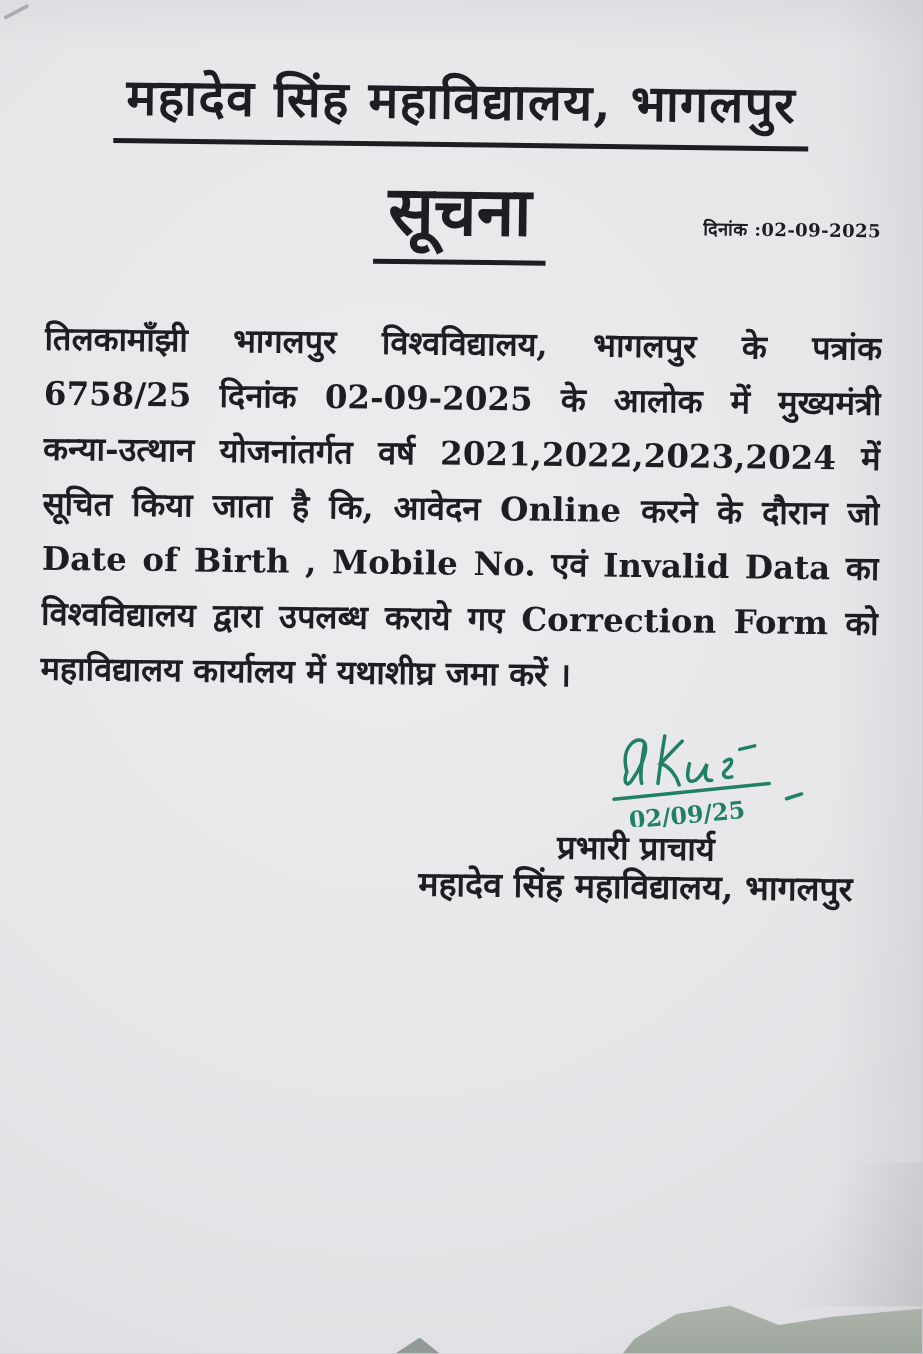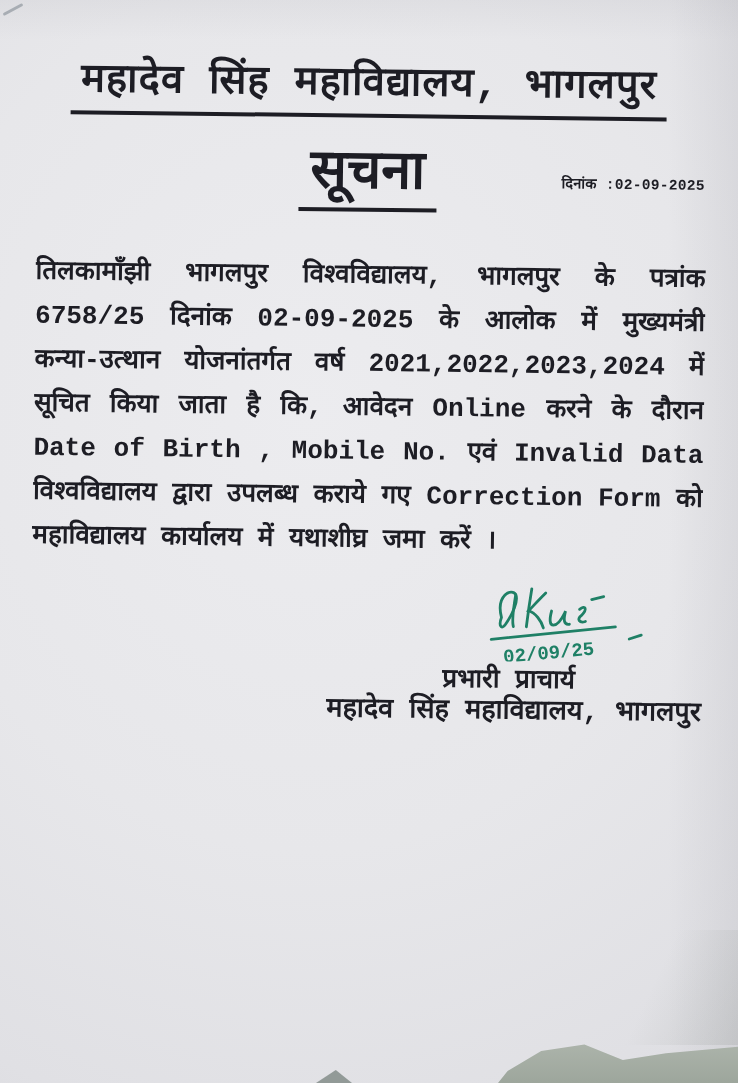--- a/index.html
+++ b/index.html
@@ -5,21 +5,20 @@
   html,body{margin:0;padding:0;}
   body{
     width:738px;height:1083px;overflow:hidden;
     font-family:"DejaVu Serif","Liberation Serif",serif;
     background:#c9c9cd;
   }
   .photo{
     position:relative;width:738px;height:1083px;overflow:hidden;
     background:
       radial-gradient(ellipse 120% 90% at 42% 38%, #ececef 0%, #e7e7ea 45%, #e0e0e4 75%, #d6d6da 100%);
-    font-family: Liberation Mono, monospace;
   }
   
   .shade-right{
     position:absolute;top:0;right:0;width:70px;height:1083px;
     background:linear-gradient(to right, rgba(160,160,168,0) 0%, rgba(160,160,168,.18) 100%);
     pointer-events:none;
   }
   .shade-top{
     position:absolute;top:0;left:0;width:738px;height:40px;
     background:linear-gradient(to bottom, rgba(150,150,158,.10), rgba(150,150,158,0));

